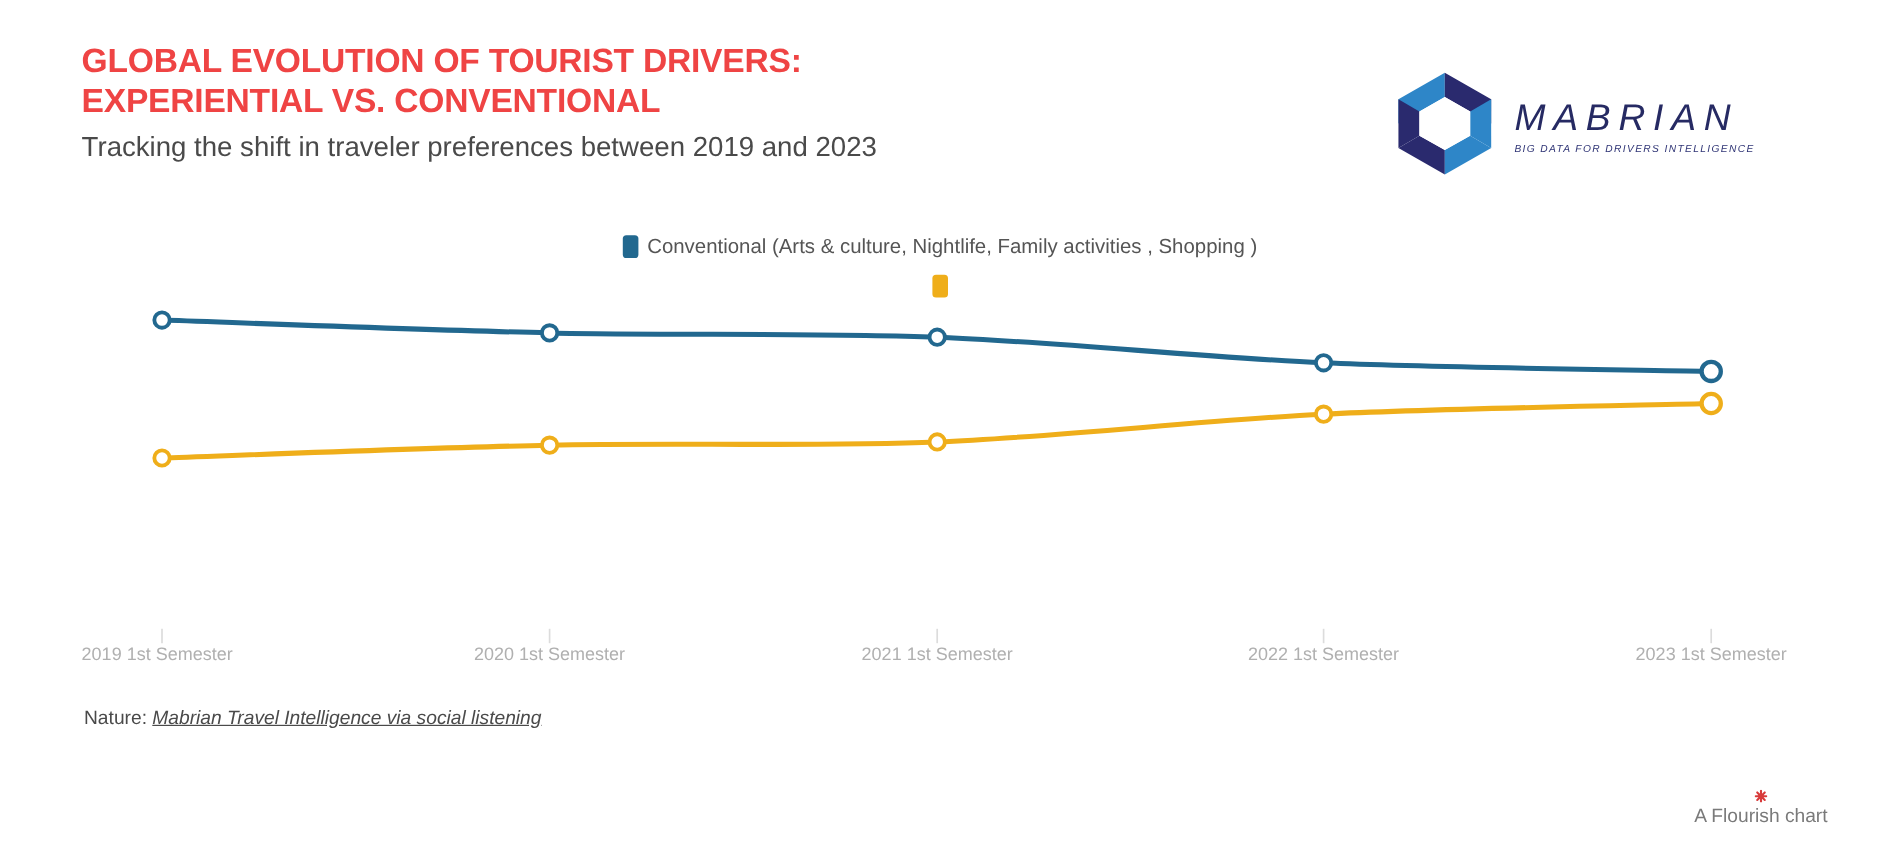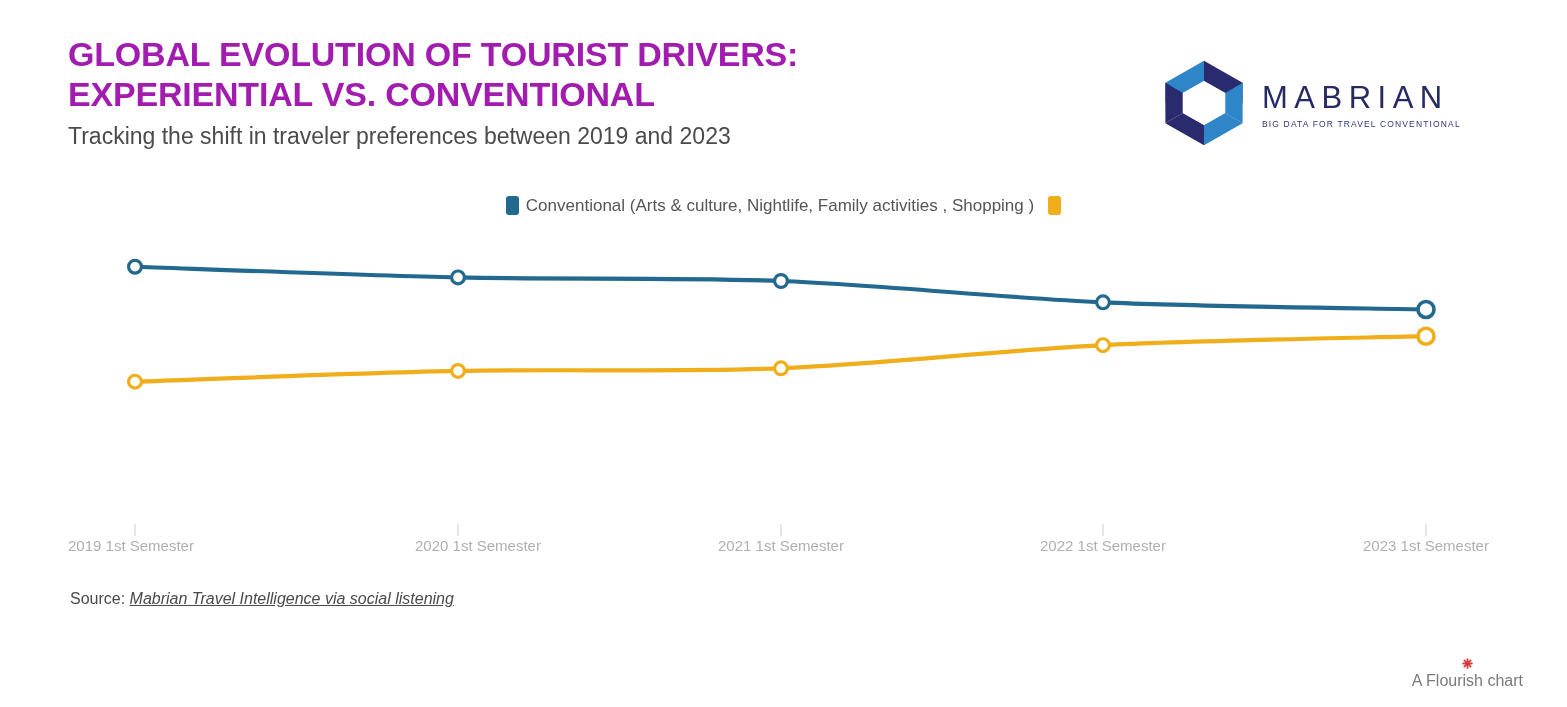--- a/index.html
+++ b/index.html
@@ -23,45 +23,46 @@
   }
 
   
   .header {
     position: absolute;
     left: 68px;
     top: 34px;
     width: 1060px;
   }
   .chart-title {
-    font-size: 34px;
+    font-size: 28px;
     font-weight: bold;
     letter-spacing: -0.2px;
     line-height: 1.18;
-    color: #a21caf;
+    color: #ef4444;
     margin: 0;
     white-space: pre-line;
     font-family: "Liberation Sans", sans-serif;
   }
   .chart-subtitle {
     margin: 8px 0 0 0;
     font-size: 23px;
     font-weight: normal;
     color: #4a4a4a;
     line-height: 1.3;
   }
 
   
   .logo-wrap {
     position: absolute;
     left: 1158px;
     top: 57px;
     display: flex;
     align-items: center;
     gap: 12px;
+    font-style: italic;
   }
   .logo-mark { width: 92px; height: 92px; display: block; }
   .logo-text-block {
     display: flex;
     flex-direction: column;
     justify-content: center;
     padding-top: 4px;
   }
   .logo-wordmark {
     font-size: 31px;
@@ -83,20 +84,21 @@
   
   .legend {
     position: absolute;
     left: 0;
     top: 196px;
     width: 1567px;
     display: flex;
     justify-content: center;
     align-items: center;
     gap: 14px;
+    flex-direction: column;
   }
   .legend-item {
     display: flex;
     align-items: center;
     gap: 7px;
   }
   .legend-swatch {
     width: 13px;
     height: 19px;
     border-radius: 3px;
@@ -195,21 +197,21 @@
 
         <polygon points="92,72 50,96 50,74 73,61" fill="#2E86C8"></polygon>
 
         <polygon points="8,50 8,72 27,61 27,39" fill="#3B77C4" opacity="0"></polygon>
 
         <polygon points="50,26 73,39 73,61 50,74 27,61 27,39" fill="#ffffff"></polygon>
       </g>
     </svg>
     <div class="logo-text-block">
       <div class="logo-wordmark">MABRIAN</div>
-      <div class="logo-tagline">BIG DATA FOR TRAVEL CONVENTIONAL</div>
+      <div class="logo-tagline">BIG DATA FOR DRIVERS INTELLIGENCE</div>
     </div>
   </div>
 
   <div class="legend">
     <div class="legend-item">
       <span class="legend-swatch" id="sw0" style="background: rgb(34, 104, 143);"></span>
       <span class="legend-label">Conventional (Arts &amp; culture, Nightlife, Family activities , Shopping )</span>
     </div>
     <div class="legend-item">
       <span class="legend-swatch" id="sw1" style="background: rgb(239, 174, 26);"></span>
@@ -231,28 +233,28 @@
       <circle cx="1426" cy="309.49090909090904" r="8" fill="#ffffff" stroke="#22688F" stroke-width="3.6"></circle>
       <circle cx="135" cy="381.6545454545454" r="6.4" fill="#ffffff" stroke="#EFAE1A" stroke-width="3.2"></circle>
       <circle cx="458" cy="370.9636363636364" r="6.4" fill="#ffffff" stroke="#EFAE1A" stroke-width="3.2"></circle>
       <circle cx="781" cy="368.29090909090905" r="6.4" fill="#ffffff" stroke="#EFAE1A" stroke-width="3.2"></circle>
       <circle cx="1103" cy="345.1272727272727" r="6.4" fill="#ffffff" stroke="#EFAE1A" stroke-width="3.2"></circle>
       <circle cx="1426" cy="336.2181818181818" r="8" fill="#ffffff" stroke="#EFAE1A" stroke-width="3.6"></circle>
     </svg>
 
   <div class="xaxis" id="xaxis">
       <div class="xtick-label" style="left: 68px;">2019 1st Semester</div>
-      <div class="xtick-label" style="left: 415px;">2020 1st Semester</div>
+      <div class="xtick-label" style="left: 395px;">2020 1st Semester</div>
       <div class="xtick-label" style="left: 718px;">2021 1st Semester</div>
       <div class="xtick-label" style="left: 1040px;">2022 1st Semester</div>
       <div class="xtick-label" style="left: 1363px;">2023 1st Semester</div>
     </div>
 
   <div class="source">
-    <span>Source: </span><a href="#">Mabrian Travel Intelligence via social listening</a>
+    <span>Nature: </span><a href="#">Mabrian Travel Intelligence via social listening</a>
   </div>
 
   <div class="credit">
     <svg class="credit-icon" viewBox="0 0 20 20">
       <g stroke="#d83b3b" stroke-width="3.2" stroke-linecap="round">
         <line x1="10" y1="2" x2="10" y2="18"></line>
         <line x1="2" y1="10" x2="18" y2="10"></line>
         <line x1="4.3" y1="4.3" x2="15.7" y2="15.7"></line>
         <line x1="15.7" y1="4.3" x2="4.3" y2="15.7"></line>
       </g>

